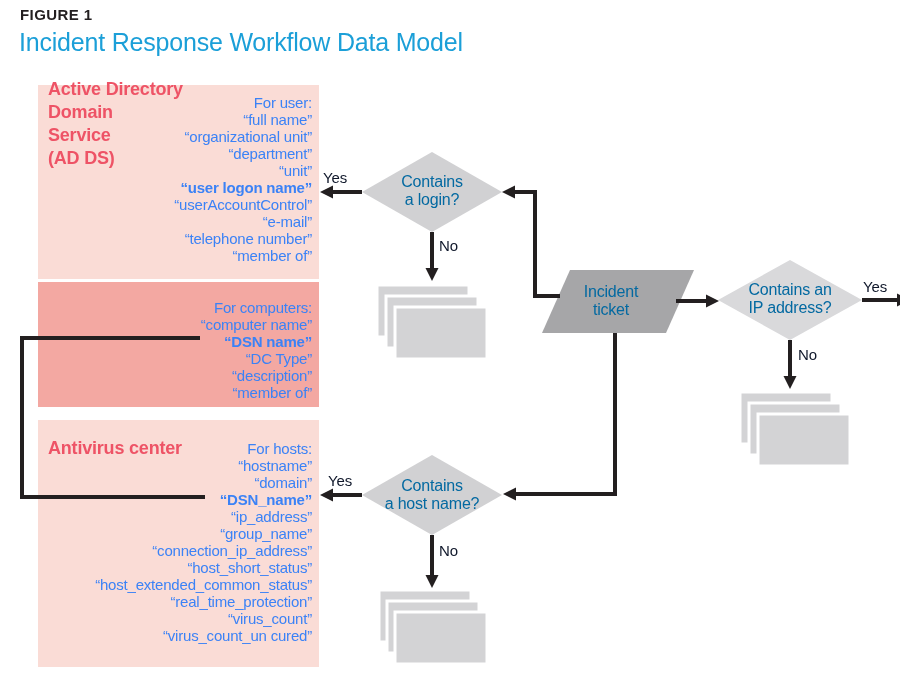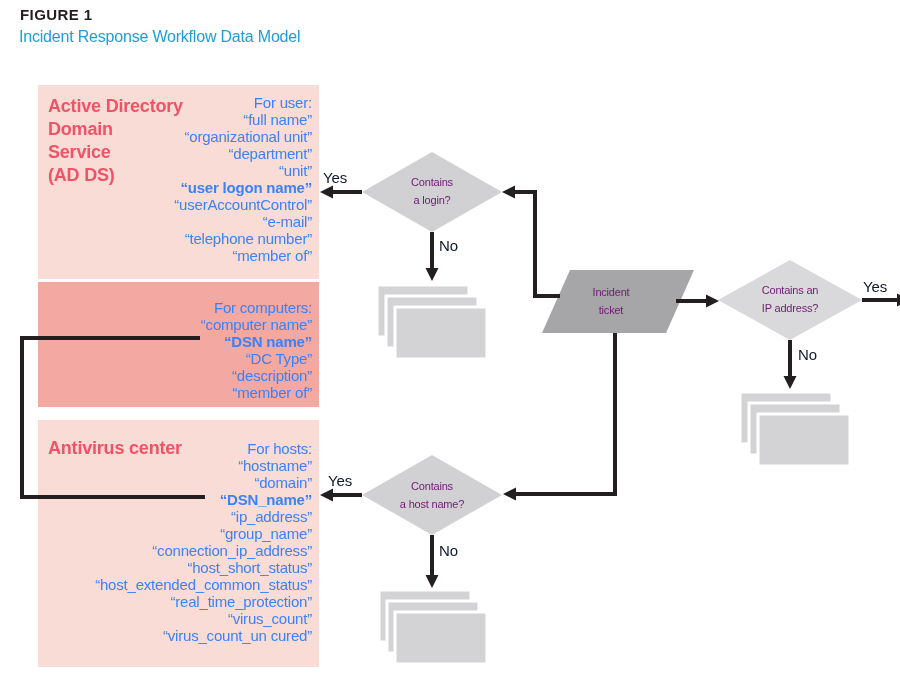--- a/index.html
+++ b/index.html
@@ -2,38 +2,38 @@
 <html><head>
 <meta charset="utf-8">
 <style>
   html,body{margin:0;padding:0;background:#ffffff;}
   .canvas{
     position:relative;width:900px;height:680px;background:#ffffff;overflow:hidden;
     font-family:"Liberation Sans", sans-serif;color:#231f20;margin-left:12px;
   }
   
   .fig-label{position:absolute;left:8px;top:6px;font-size:15px;font-weight:bold;letter-spacing:.4px;color:#231f20;}
-  .fig-title{position:absolute;left:7px;top:28px;font-size:16px;color:#1b9fd8;letter-spacing:-.2px;}
+  .fig-title{position:absolute;left:7px;top:28px;font-size:25px;color:#1b9fd8;letter-spacing:-.2px;}
   
   .box{position:absolute;}
   .box-adds{left:26px;top:85px;width:281px;height:194px;background:#fadcd6;}
   .box-computers{left:26px;top:282px;width:281px;height:125px;background:#f3a8a2;}
   .box-antivirus{left:26px;top:420px;width:281px;height:247px;background:#fadcd6;}
   
   .wires{position:absolute;left:0;top:0;}
   
   .heading{position:absolute;font-size:18px;font-weight:bold;color:#ee5366;line-height:23px;letter-spacing:-.2px;}
-  .heading-adds{left:36px;top:95px;}
+  .heading-adds{left:36px;top:78px;}
   .heading-av{left:36px;top:437px;}
   .list{position:absolute;left:40px;width:260px;text-align:right;font-size:15px;line-height:17px;letter-spacing:-.2px;color:#3b82f6;}
   .list-adds{top:94px;}
   .list-computers{top:299px;}
   .list-antivirus{top:440px;}
   .em{font-weight:bold;}
-  .node-label{position:absolute;text-align:center;font-size:11px;line-height:18px;letter-spacing:-.2px;color:#701a75;}
+  .node-label{position:absolute;text-align:center;font-size:16px;line-height:18px;letter-spacing:-.2px;color:#0369a1;}
   .lbl-login{left:350px;top:173px;width:140px;}
   .lbl-ip{left:708px;top:281px;width:140px;}
   .lbl-host{left:350px;top:477px;width:140px;}
   .lbl-ticket{left:549px;top:283px;width:100px;}
   .edge-label{position:absolute;font-size:15px;letter-spacing:-.2px;color:#0f172a;}
   .yl-login{left:305px;top:169px;width:36px;text-align:center;}
   .nl-login{left:427px;top:237px;}
   .yl-ip{left:845px;top:278px;width:36px;text-align:center;}
   .nl-ip{left:786px;top:346px;}
   .yl-host{left:310px;top:472px;width:36px;text-align:center;}

